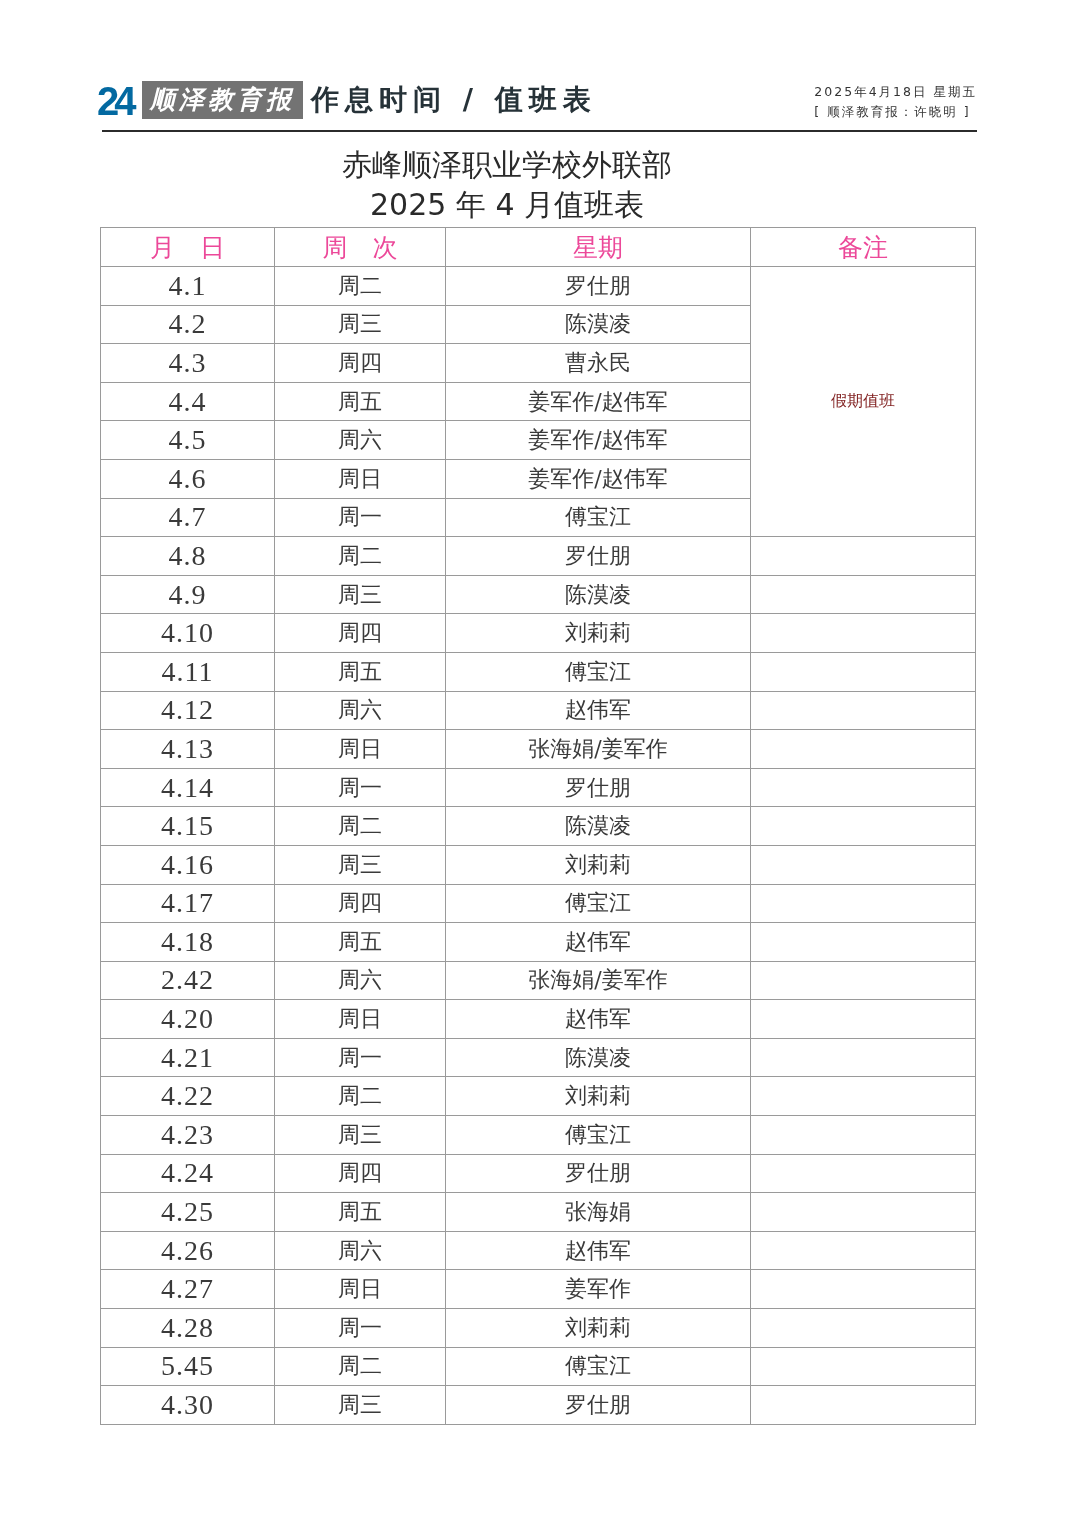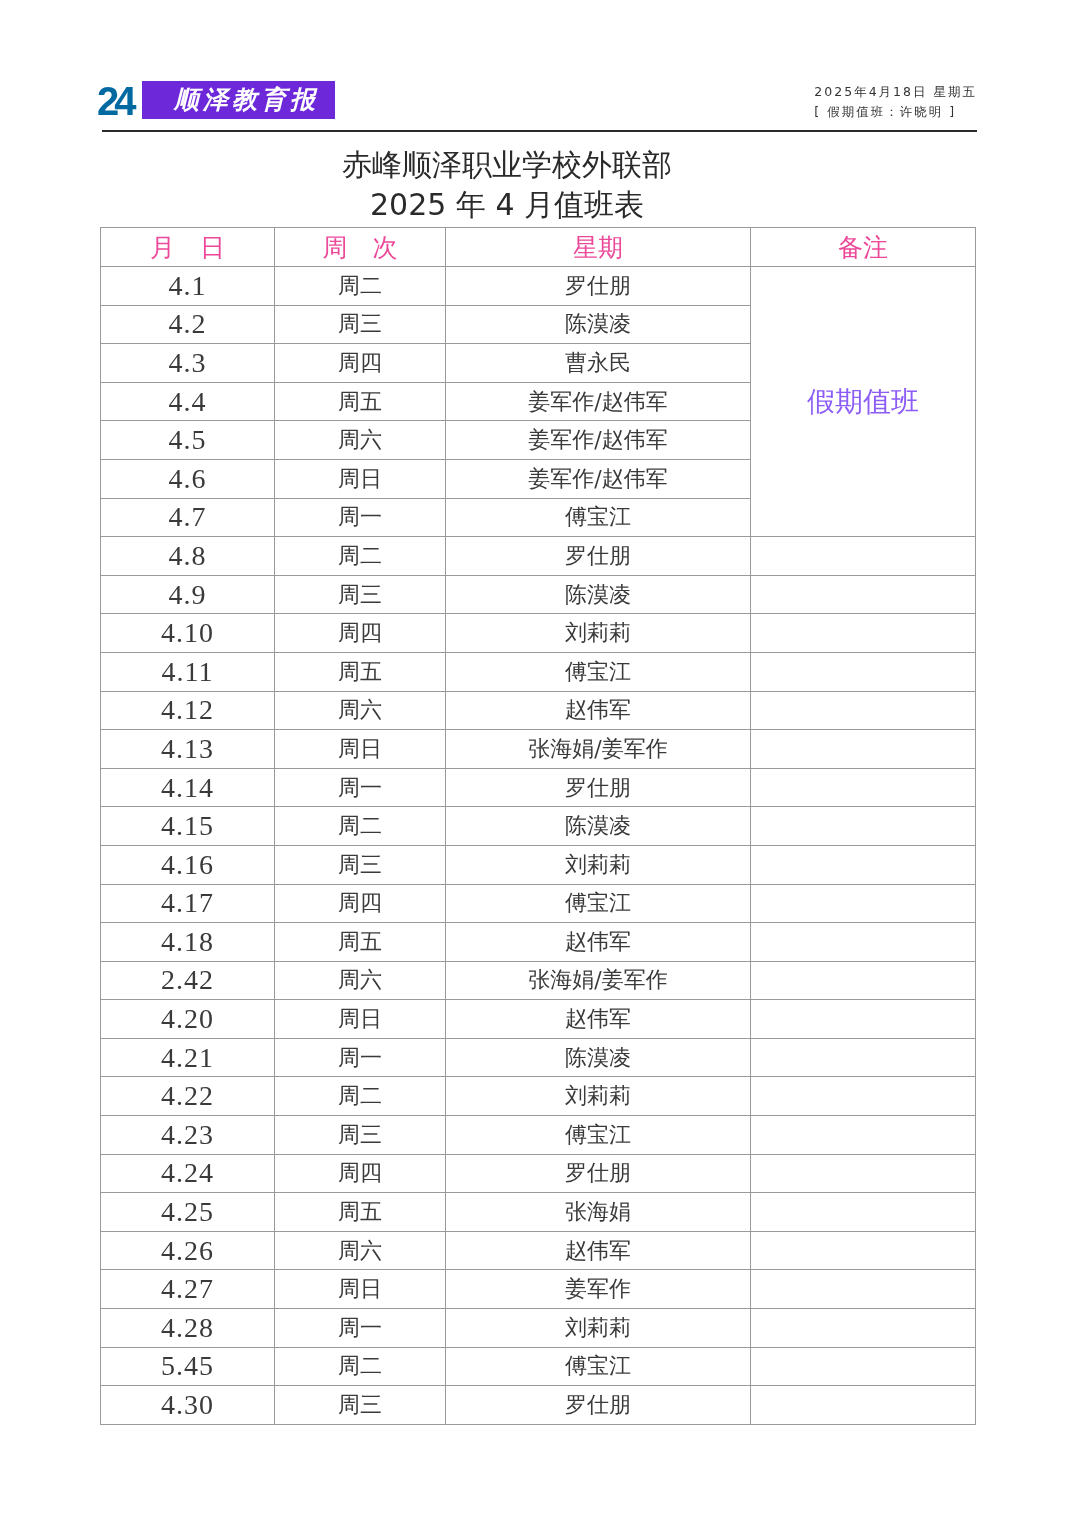--- a/index.html
+++ b/index.html
@@ -1,45 +1,46 @@
 <!DOCTYPE html>
 <html><head>
 <meta charset="utf-8">
 <style>
   html, body { margin: 0; padding: 0; background: #ffffff; }
   body { width: 1080px; height: 1527px; position: relative; overflow: hidden; font-family: "DejaVu Sans", sans-serif; color: #2a2a2a; }
 
   .masthead { position: absolute; left: 97px; top: 78px; width: 880px; height: 46px; }
   .page-num { position: absolute; left: 0; top: 2px; font-family: "Liberation Sans", sans-serif; font-weight: 900; font-size: 40px; letter-spacing: -5px; color: #0369a1; line-height: 42px; }
-  .brand { position: absolute; left: 45px; top: 3px; width: 161px; height: 38px; background: #6d28d9; color: #fff; font-family: "DejaVu Serif", serif; font-weight: bold; font-size: 25px; line-height: 38px; letter-spacing: 4px; font-style: italic; padding-left: 32px; }
+  .brand { position: absolute; left: 45px; top: 3px; width: 161px; height: 38px; background: #737373; color: #fff; font-family: "DejaVu Serif", serif; font-weight: bold; font-size: 25px; line-height: 38px; text-align: center; letter-spacing: 4px; font-style: italic; }
   .section-title { position: absolute; left: 214px; top: 3px; font-family: "DejaVu Sans", sans-serif; font-weight: bold; font-size: 28px; line-height: 38px; color: #263238; letter-spacing: 6px; }
   .meta { position: absolute; right: 0; top: 4px; text-align: left; font-size: 12.5px; color: #333; letter-spacing: 2px; line-height: 20px; }
   .rule { position: absolute; left: 102px; top: 130px; width: 875px; height: 2px; background: #2b2b2b; }
 
   .doc-title { position: absolute; left: 0; width: 1014px; text-align: center; font-family: "DejaVu Sans", sans-serif; font-size: 30px; color: #2a2a2a; line-height: 38px; }
   .doc-title.t1 { top: 146px; }
   .doc-title.t2 { top: 178px; margin-top: 8px; }
 
   table.schedule { position: absolute; left: 100px; top: 227px; width: 875px; border-collapse: collapse; table-layout: fixed; }
   table.schedule th, table.schedule td { border: 1px solid #9a9a9a; height: 37.6px; padding: 0; text-align: center; vertical-align: middle; }
   table.schedule th { font-family: "DejaVu Sans", sans-serif; font-weight: normal; font-size: 25px; color: #ec4899; height: 38px; }
   table.schedule td { font-family: "DejaVu Serif", serif; font-size: 22px; color: #3a3a3a; }
   table.schedule td.date { font-family: "Liberation Serif", serif; font-size: 28px; letter-spacing: 1px; }
-  table.schedule td.note-merged { font-family: "DejaVu Sans", sans-serif; font-size: 28px; color: #8b5cf6; }
+  table.schedule td.note-merged { font-family: "DejaVu Sans", sans-serif; font-size: 16px; color: #7f1d1d; }
   col.c1 { width: 174px; } col.c2 { width: 171px; } col.c3 { width: 305px; } col.c4 { width: 225px; }
 </style>
 </head>
 <body>
 
 <div class="masthead">
   <div class="page-num">24</div>
   <div class="brand">顺泽教育报</div>
+  <div class="section-title">作息时间 / 值班表</div>
   <div class="meta">
     <div>2025年4月18日 星期五</div>
-    <div>[ 假期值班：许晓明 ]</div>
+    <div>[ 顺泽教育报：许晓明 ]</div>
   </div>
 </div>
 <div class="rule"></div>
 
 <div class="doc-title t1">赤峰顺泽职业学校外联部</div>
 <div class="doc-title t2">2025  年 4 月值班表</div>
 
 <table class="schedule">
   <colgroup>
       <col class="c1">

